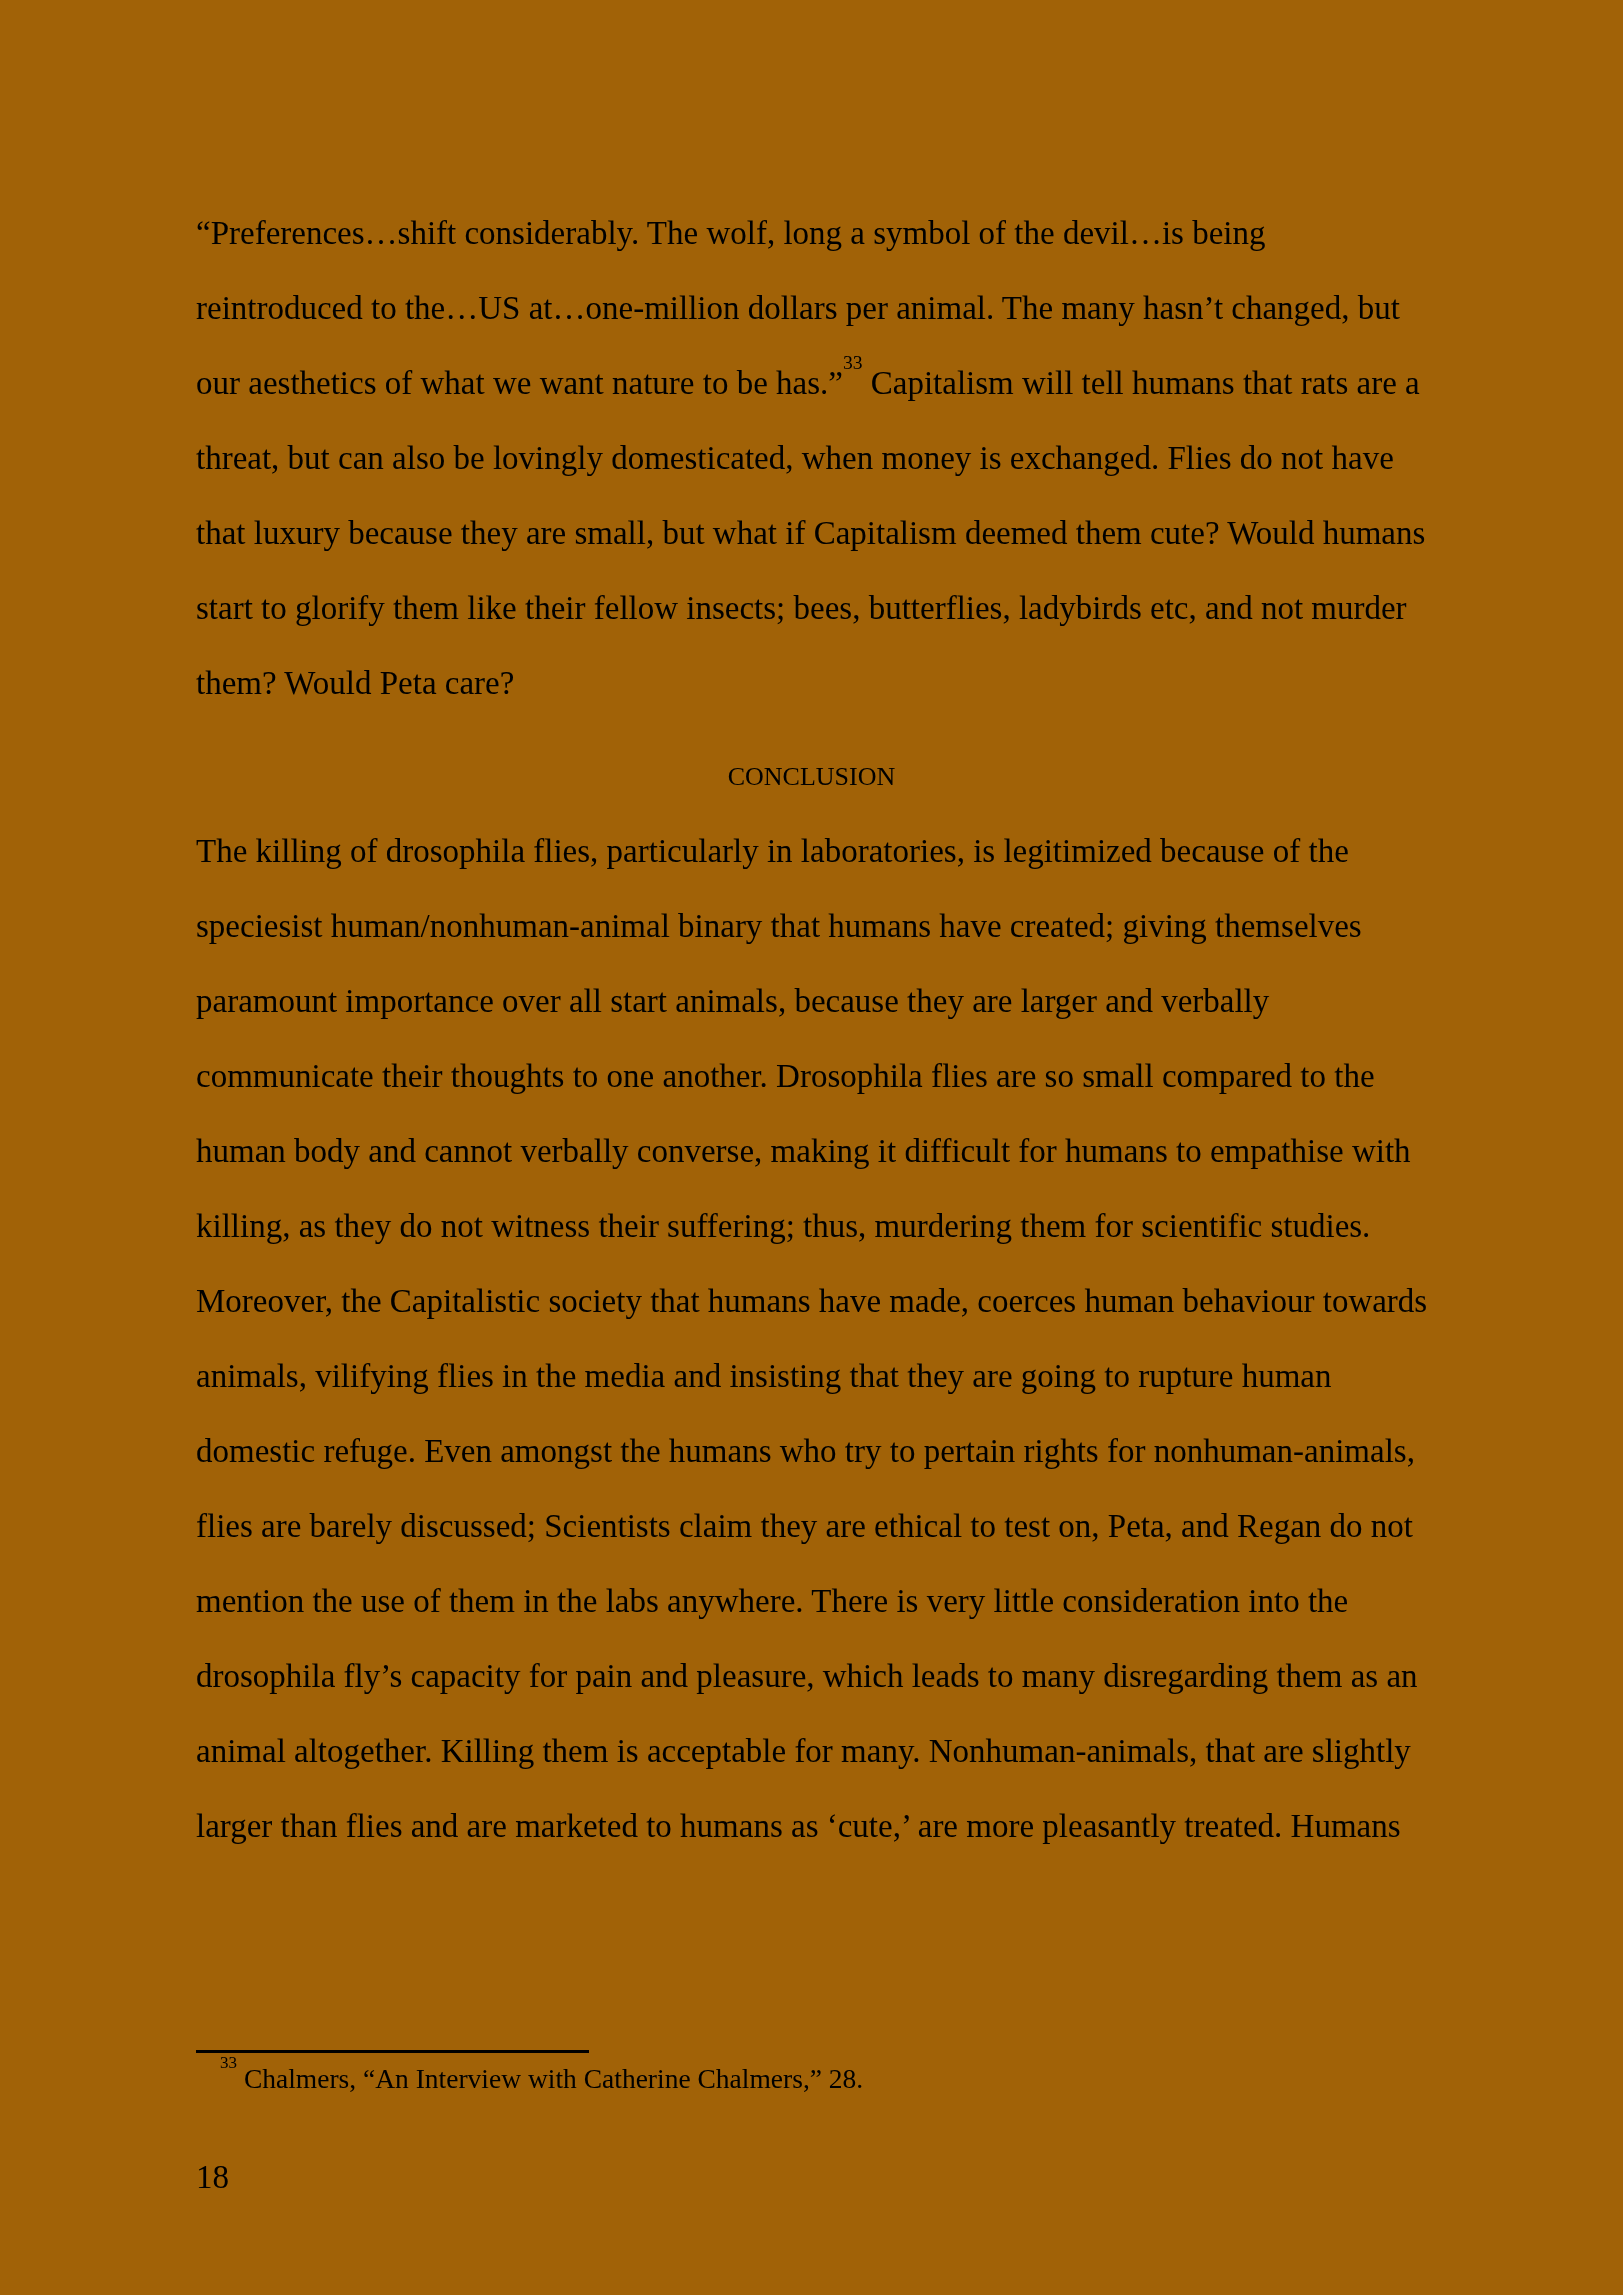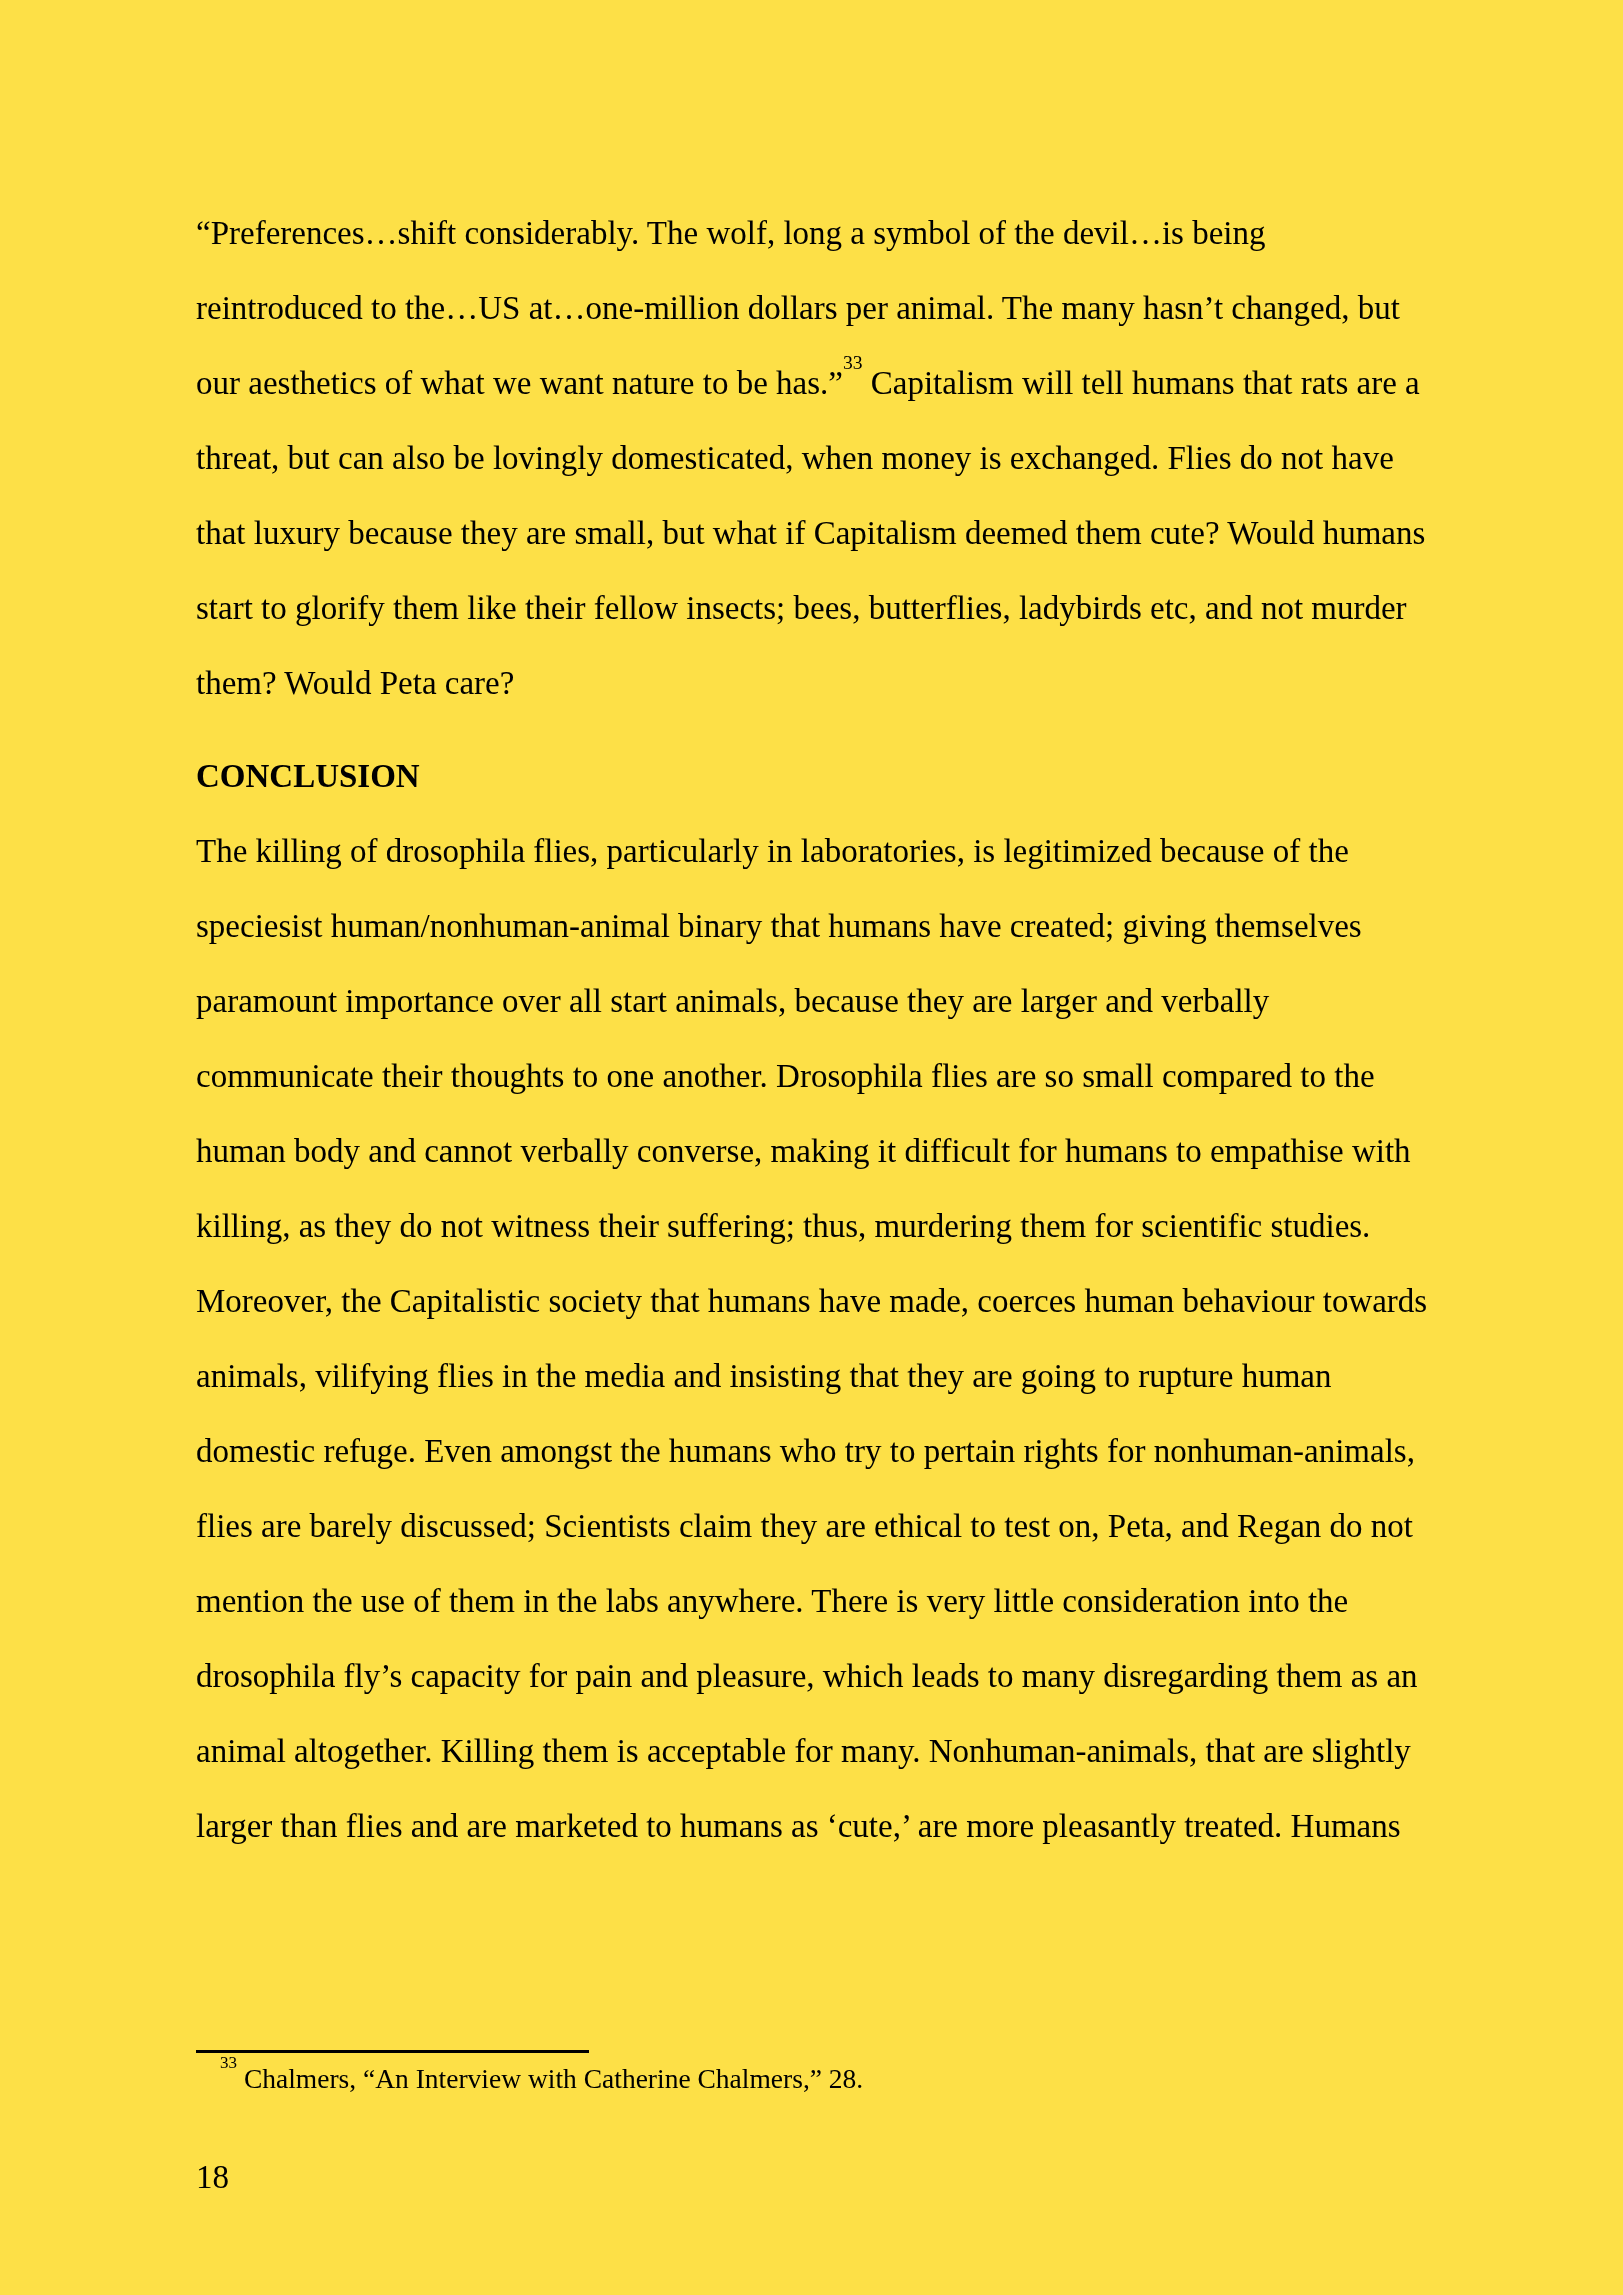--- a/index.html
+++ b/index.html
@@ -4,45 +4,46 @@
 <style>
   html, body {
     margin: 0;
     padding: 0;
     background: #ffffff;
   }
   .page {
     position: relative;
     width: 1623px;
     height: 2295px;
-    background: #fde047;
+    background: #a16207;
     color: #000000;
     font-family: "Liberation Serif", "DejaVu Serif", serif;
     overflow: hidden;
   }
   .content {
     position: absolute;
     left: 196px;
     top: 196px;
     width: 1231px;
   }
   .para { margin: 0; padding: 0; }
   .line {
     font-size: 33px;
     line-height: 75px;
     height: 75px;
     white-space: nowrap;
   }
   .heading {
-    font-size: 33px;
+    font-size: 26px;
     line-height: 75px;
     height: 75px;
-    font-weight: bold;
+    font-weight: normal;
     margin: 17.7px 0 0 0;
     white-space: nowrap;
+    text-align: center;
   }
   sup.ref {
     font-size: 19.6px;
     line-height: 0;
     position: relative;
     top: -13px;
   }
   .footnote-area {
     position: absolute;
     left: 196px;

